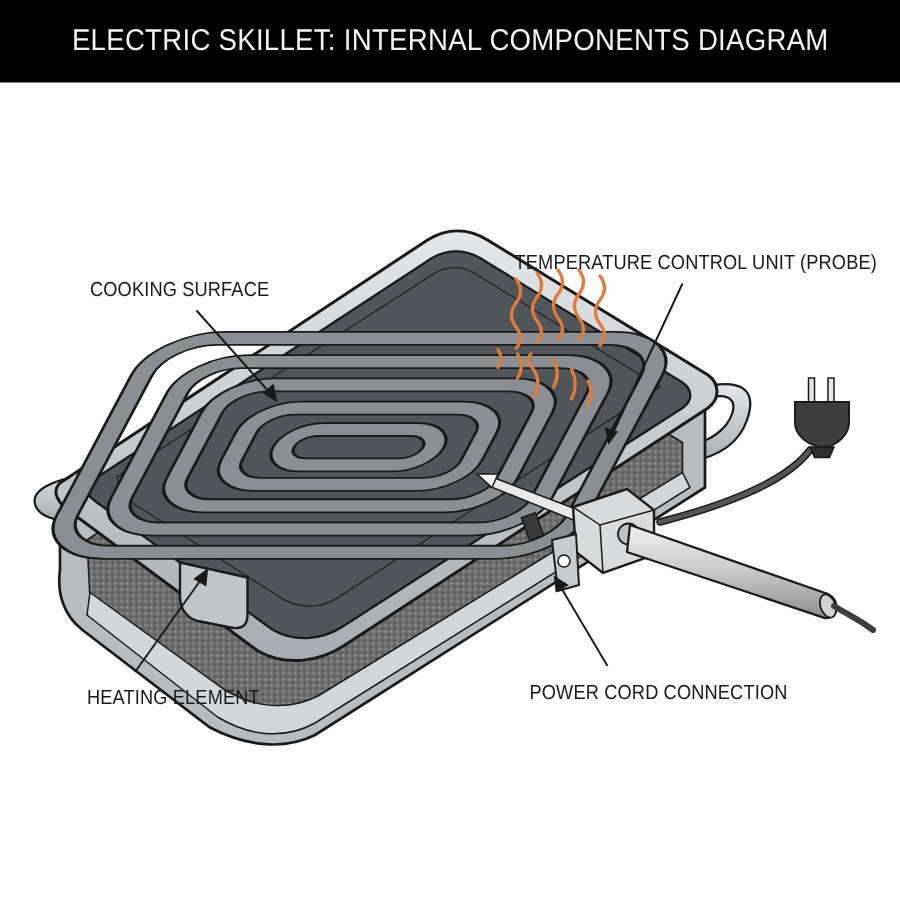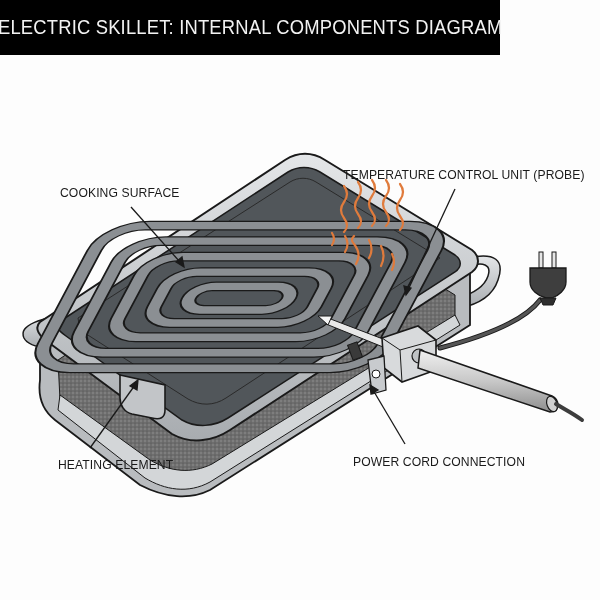--- a/index.html
+++ b/index.html
@@ -3,21 +3,21 @@
 <meta charset="utf-8">
 <style>
   html, body { margin: 0; padding: 0; }
   body {
     width: 600px; height: 600px; overflow: hidden;
     background: #fdfdfd;
     font-family: "Liberation Sans", "DejaVu Sans", sans-serif;
     position: relative;
   }
   .title-bar {
-    position: absolute; left: 0; top: 0; width: 500px; height: 55px;
+    position: absolute; left: 0; top: 0; width: 600px; height: 55px;
     background: #000000;
     display: flex; align-items: center; justify-content: center;
   }
   .title-text {
     color: #f2f2f2; font-size: 20px; letter-spacing: 0.2px;
     font-family: "Liberation Sans", sans-serif;
     transform: scaleX(0.92);
     white-space: nowrap;
   }
   .diagram {

